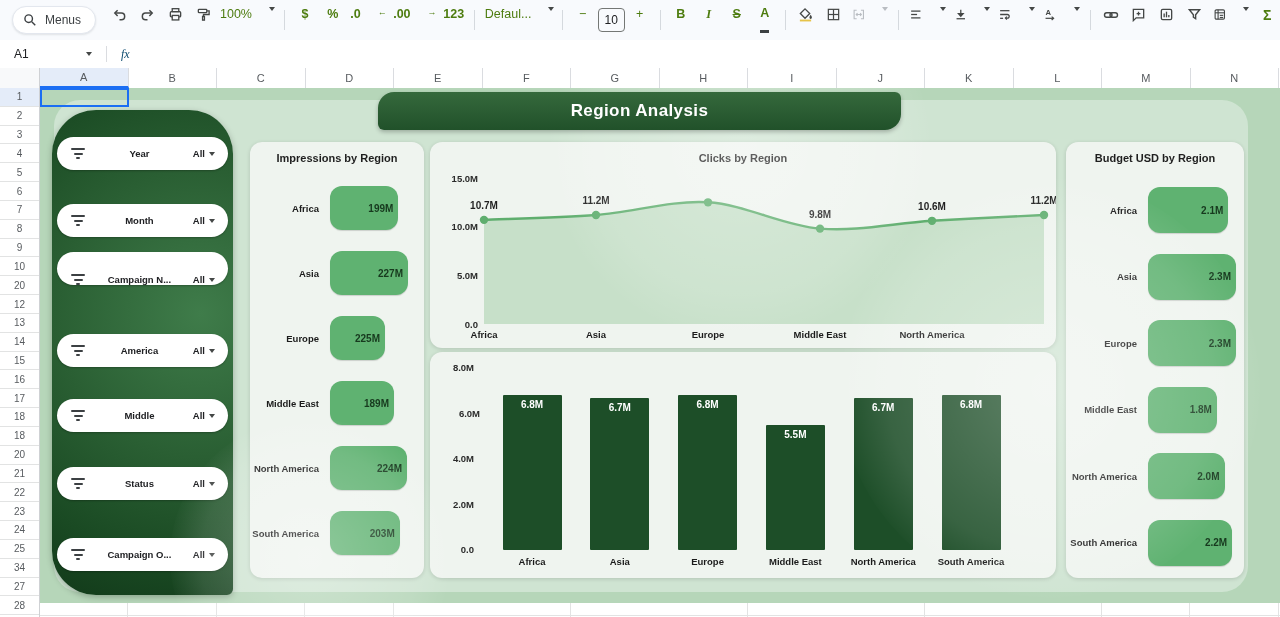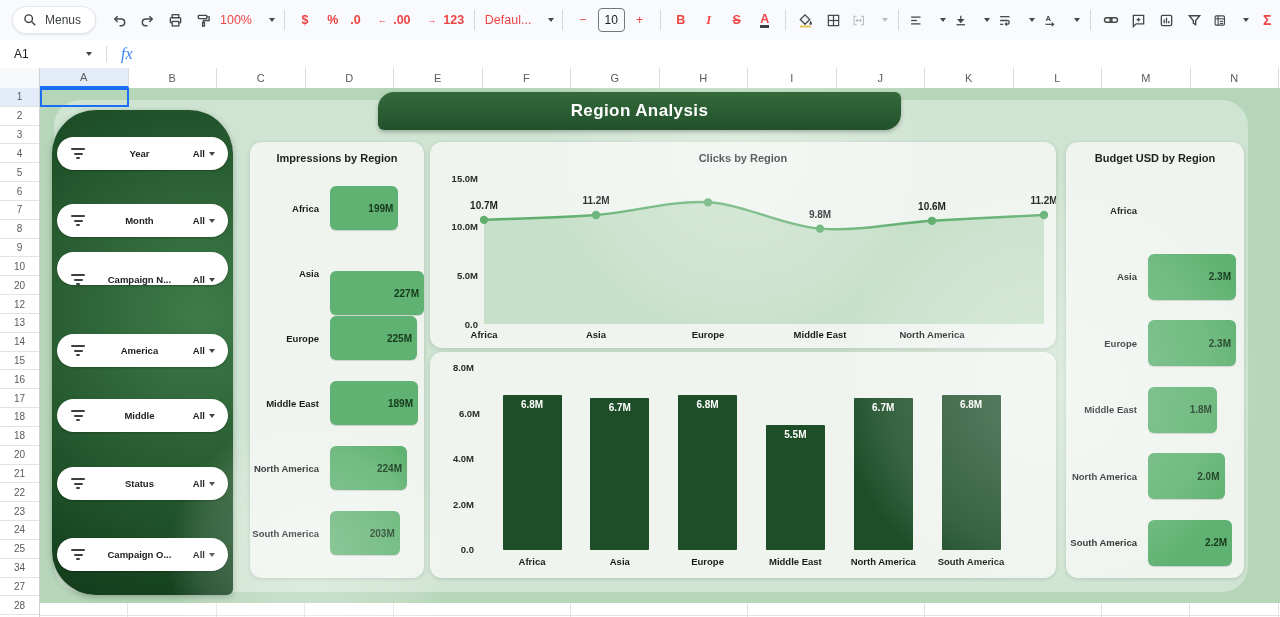--- a/index.html
+++ b/index.html
@@ -6,42 +6,42 @@
   .stage{position:relative;width:1280px;height:617px;overflow:hidden;
          font-family:"Liberation Sans",sans-serif;background:#fff;
          --page-bg:#b6d6b9;--inner-bg:#cfe4d2;--card-bg:#eff4ef;--banner:#2b5f35;
          --bar:#5fb271;--bar-dark:#1d4e28;--line:#5fae6e;--area:#c7e0c9;--valdark:#17391e;}
   
   .toolbar{position:absolute;left:0;top:0;width:1280px;height:40px;background:#f8fafd;
            display:flex;align-items:center;gap:2px;padding-left:12px;box-sizing:border-box;}
   .pill{display:flex;align-items:center;gap:8px;background:#fff;border:1px solid #e3e7ee;
         border-radius:16px;height:26px;padding:0 14px 0 10px;font-size:12px;color:#3c4043;
         box-shadow:0 1px 2px rgba(60,64,67,.12);margin-right:8px;cursor:pointer;}
-  .tbtn{display:flex;align-items:center;justify-content:center;min-width:26px;height:26px;
-        border-radius:4px;border:none;background:transparent;color:#ef4444;font-size:12.5px;
+  .tbtn{display:flex;justify-content:center;min-width:26px;height:26px;
+        border-radius:4px;border:none;background:transparent;color:#4d7c0f;font-size:12.5px;
         padding:0 3px;gap:17px;cursor:pointer;font-family:inherit;}
   .tbtn svg{display:block;}
   .tdiv{width:1px;height:20px;background:#d5d9de;margin:0 5px;}
   .chev{width:0;height:0;border-left:3.5px solid transparent;border-right:3.5px solid transparent;
         border-top:4px solid #444746;display:inline-block;}
   .chev.dis{border-top-color:#b9bdc2;}
   .b{font-weight:bold}.i{font-style:italic;font-family:"Liberation Serif",serif;font-weight:bold}
   .strk{text-decoration:line-through;font-weight:bold}
   .tcol{font-weight:bold;border-bottom:3px solid #3c4043;line-height:12px;}
   .szbox{width:26px;height:22px;border:1px solid #747775;border-radius:4px;display:flex;
          align-items:center;justify-content:center;font-size:12px;color:#202124;}
   .tiny{font-size:9px;}
   .dis{color:#b9bdc2;}
   
   .fbar{position:absolute;left:0;top:40px;width:1280px;height:28px;background:#fff;
         border-bottom:1px solid #e0e2e6;display:flex;align-items:center;}
   .namebox{width:78px;display:flex;align-items:center;justify-content:space-between;
            padding:0 8px 0 14px;font-size:12px;color:#202124;cursor:pointer;}
   .fdiv{width:1px;height:16px;background:#dadce0;margin:0 6px;}
-  .fx{font-style:italic;color:#3b82f6;font-size:16px;font-family:"Liberation Serif",serif;padding:0 8px;}
+  .fx{font-style:italic;color:#0c4a6e;font-size:12px;font-family:"Liberation Serif",serif;padding:0 8px;}
   
   .colheads{position:absolute;left:0;top:68px;width:1280px;height:20px;background:#fff;
             border-bottom:1px solid #cfd1d4;display:flex;}
   .corner{width:40px;height:20px;background:#f8f9fa;border-right:1px solid #cfd1d4;box-sizing:border-box;}
   .ch{width:88.5px;height:20px;box-sizing:border-box;border-right:1px solid #dadce0;
       font-size:11px;color:#575b5f;display:flex;align-items:center;justify-content:center;cursor:pointer;}
   .ch.sel{background:#e4ecf9;border-bottom:2px solid #1b6ef3;}
   
   .sheet{position:absolute;left:0;top:88px;width:1280px;height:529px;overflow:hidden;background:#fff;}
   .rowheads{position:absolute;left:0;top:0;width:40px;height:529px;border-right:1px solid #cfd1d4;
@@ -69,21 +69,21 @@
   .slab{flex:1;text-align:center;font-size:9.5px;font-weight:bold;color:#202124;}
   .sval{display:flex;align-items:center;gap:4px;margin-right:13px;font-size:9.5px;font-weight:bold;color:#202124;}
   .card{position:absolute;background:var(--card-bg);border-radius:12px;box-shadow:0 1px 4px rgba(0,0,0,.14);z-index:3;overflow:hidden;}
   .ctitle{position:absolute;left:0;right:0;top:10px;text-align:center;font-size:11px;font-weight:bold;color:#1f1f1f;}
   .blob{position:absolute;border-radius:50%;pointer-events:none;z-index:5;
         background:radial-gradient(circle,rgba(255,255,255,.30) 0%,rgba(255,255,255,.12) 55%,rgba(255,255,255,0) 72%);}
   
   .hrow{position:absolute;left:0;width:100%;}
   .hlab{position:absolute;left:0;top:0;height:100%;display:flex;align-items:center;justify-content:flex-end;
         font-size:9.5px;font-weight:bold;color:#1b1b1b;box-sizing:border-box;padding-right:7px;}
-  .hbar{position:absolute;top:0;height:100%;background:var(--bar);border-radius:6px;box-shadow:0 1px 1px rgba(0,0,0,.15);}
+  .hbar{position:absolute;top:0;height:100%;background:var(--bar);border-radius:12px;box-shadow:0 1px 1px rgba(0,0,0,.15);}
   .hval{position:absolute;right:5px;top:0;height:100%;display:flex;align-items:center;
         font-size:10px;font-weight:bold;color:var(--valdark);}
   
   .ytick{position:absolute;font-size:9.5px;font-weight:bold;color:#2a2a2a;text-align:right;width:44px;}
   .vcol{position:absolute;background:var(--bar-dark);border-radius:1px;}
   .vval{position:absolute;width:100%;text-align:center;color:#fff;font-size:10px;font-weight:bold;top:4px;}
   .xlab{position:absolute;text-align:center;font-size:9.5px;font-weight:bold;color:#1b1b1b;}
   .a1sel{position:absolute;left:0px;top:0px;width:89px;height:19px;border:2px solid #1b6ef3;
          box-sizing:border-box;z-index:7;}
 </style>
@@ -406,33 +406,33 @@
       <div class="card" id="cardImpressions" style="left:210px;top:54px;width:174px;height:436px;">
           <div class="ctitle">Impressions by Region</div>
           <div class="hrow" style="top: 44px; height: 44px;">
             <div class="hlab" style="width: 76px;">Africa</div>
             <div class="hbar" style="left: 80px; width: 68.3789px;">
               <div class="hval">199M</div>
             </div>
           </div>
           <div class="hrow" style="top: 109px; height: 44px;">
             <div class="hlab" style="width: 76px;">Asia</div>
-            <div class="hbar" style="left: 80px; width: 94px; margin-top: 20px;">
+            <div class="hbar" style="left: 80px; width: 78px;">
               <div class="hval">227M</div>
             </div>
           </div>
           <div class="hrow" style="top: 174px; height: 44px;">
             <div class="hlab" style="width: 76px;">Europe</div>
-            <div class="hbar" style="left: 80px; width: 87px;">
+            <div class="hbar" style="left: 80px; width: 55px;">
               <div class="hval">225M</div>
             </div>
           </div>
           <div class="hrow" style="top: 239px; height: 44px;">
             <div class="hlab" style="width: 76px;">Middle East</div>
-            <div class="hbar" style="left: 80px; width: 88px;">
+            <div class="hbar" style="left: 80px; width: 64px;">
               <div class="hval">189M</div>
             </div>
           </div>
           <div class="hrow" style="top: 304px; height: 44px;">
             <div class="hlab" style="width: 76px;">North America</div>
             <div class="hbar" style="left: 80px; width: 76.9692px;">
               <div class="hval">224M</div>
             </div>
           </div>
           <div class="hrow" style="top: 369px; height: 44px;">
@@ -497,20 +497,23 @@
           <div class="xlab" style="left: 409.3px; width: 87.8px; top: 204px;">North America</div>
           <div class="vcol" style="left: 511.5px; width: 59px; top: 43.3px; height: 154.7px;">
             <div class="vval">6.8M</div>
           </div>
           <div class="xlab" style="left: 497.1px; width: 87.8px; top: 204px;">South America</div>
         </div>
       <div class="card" id="cardBudget" style="left:1026px;top:54px;width:178px;height:436px;">
           <div class="ctitle">Budget USD by Region</div>
           <div class="hrow" style="top: 45px; height: 46px;">
             <div class="hlab" style="width: 78px;">Africa</div>
+            <div class="hbar" style="left: 82px; width: 80.3478px;">
+              <div class="hval">2.1M</div>
+            </div>
           </div>
           <div class="hrow" style="top: 111.5px; height: 46px;">
             <div class="hlab" style="width: 78px;">Asia</div>
             <div class="hbar" style="left: 82px; width: 88px;">
               <div class="hval">2.3M</div>
             </div>
           </div>
           <div class="hrow" style="top: 178px; height: 46px;">
             <div class="hlab" style="width: 78px;">Europe</div>
             <div class="hbar" style="left: 82px; width: 88px;">

